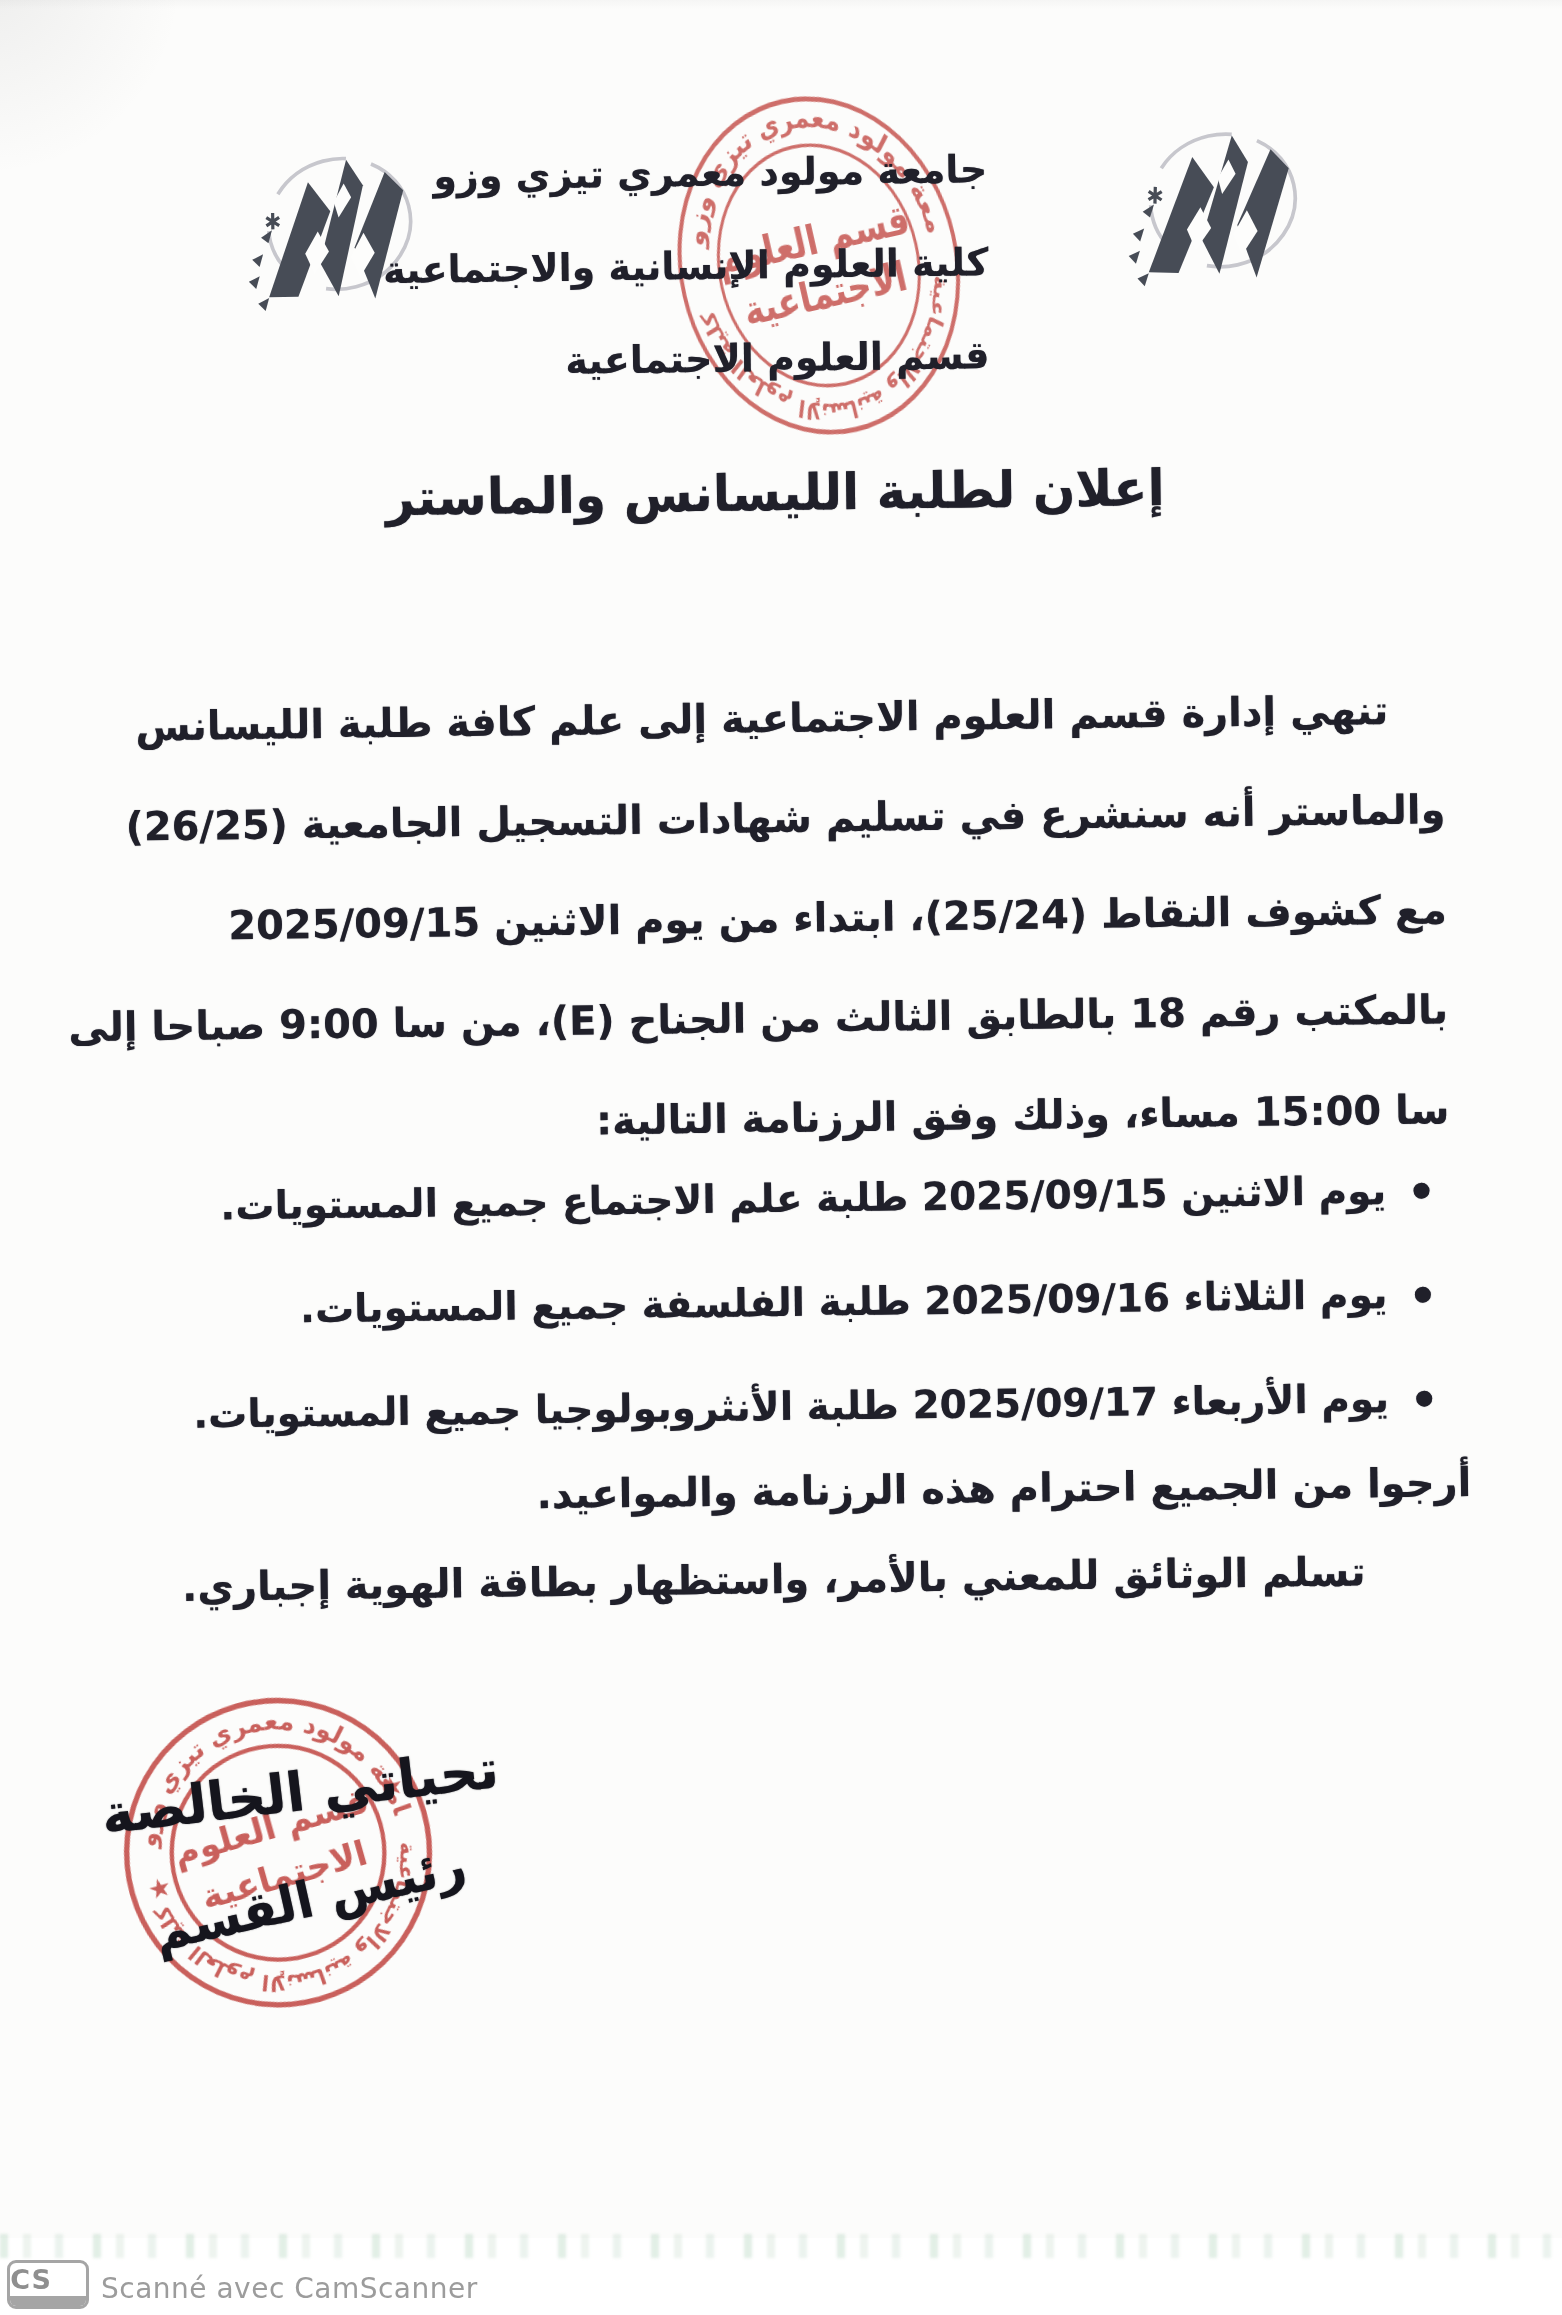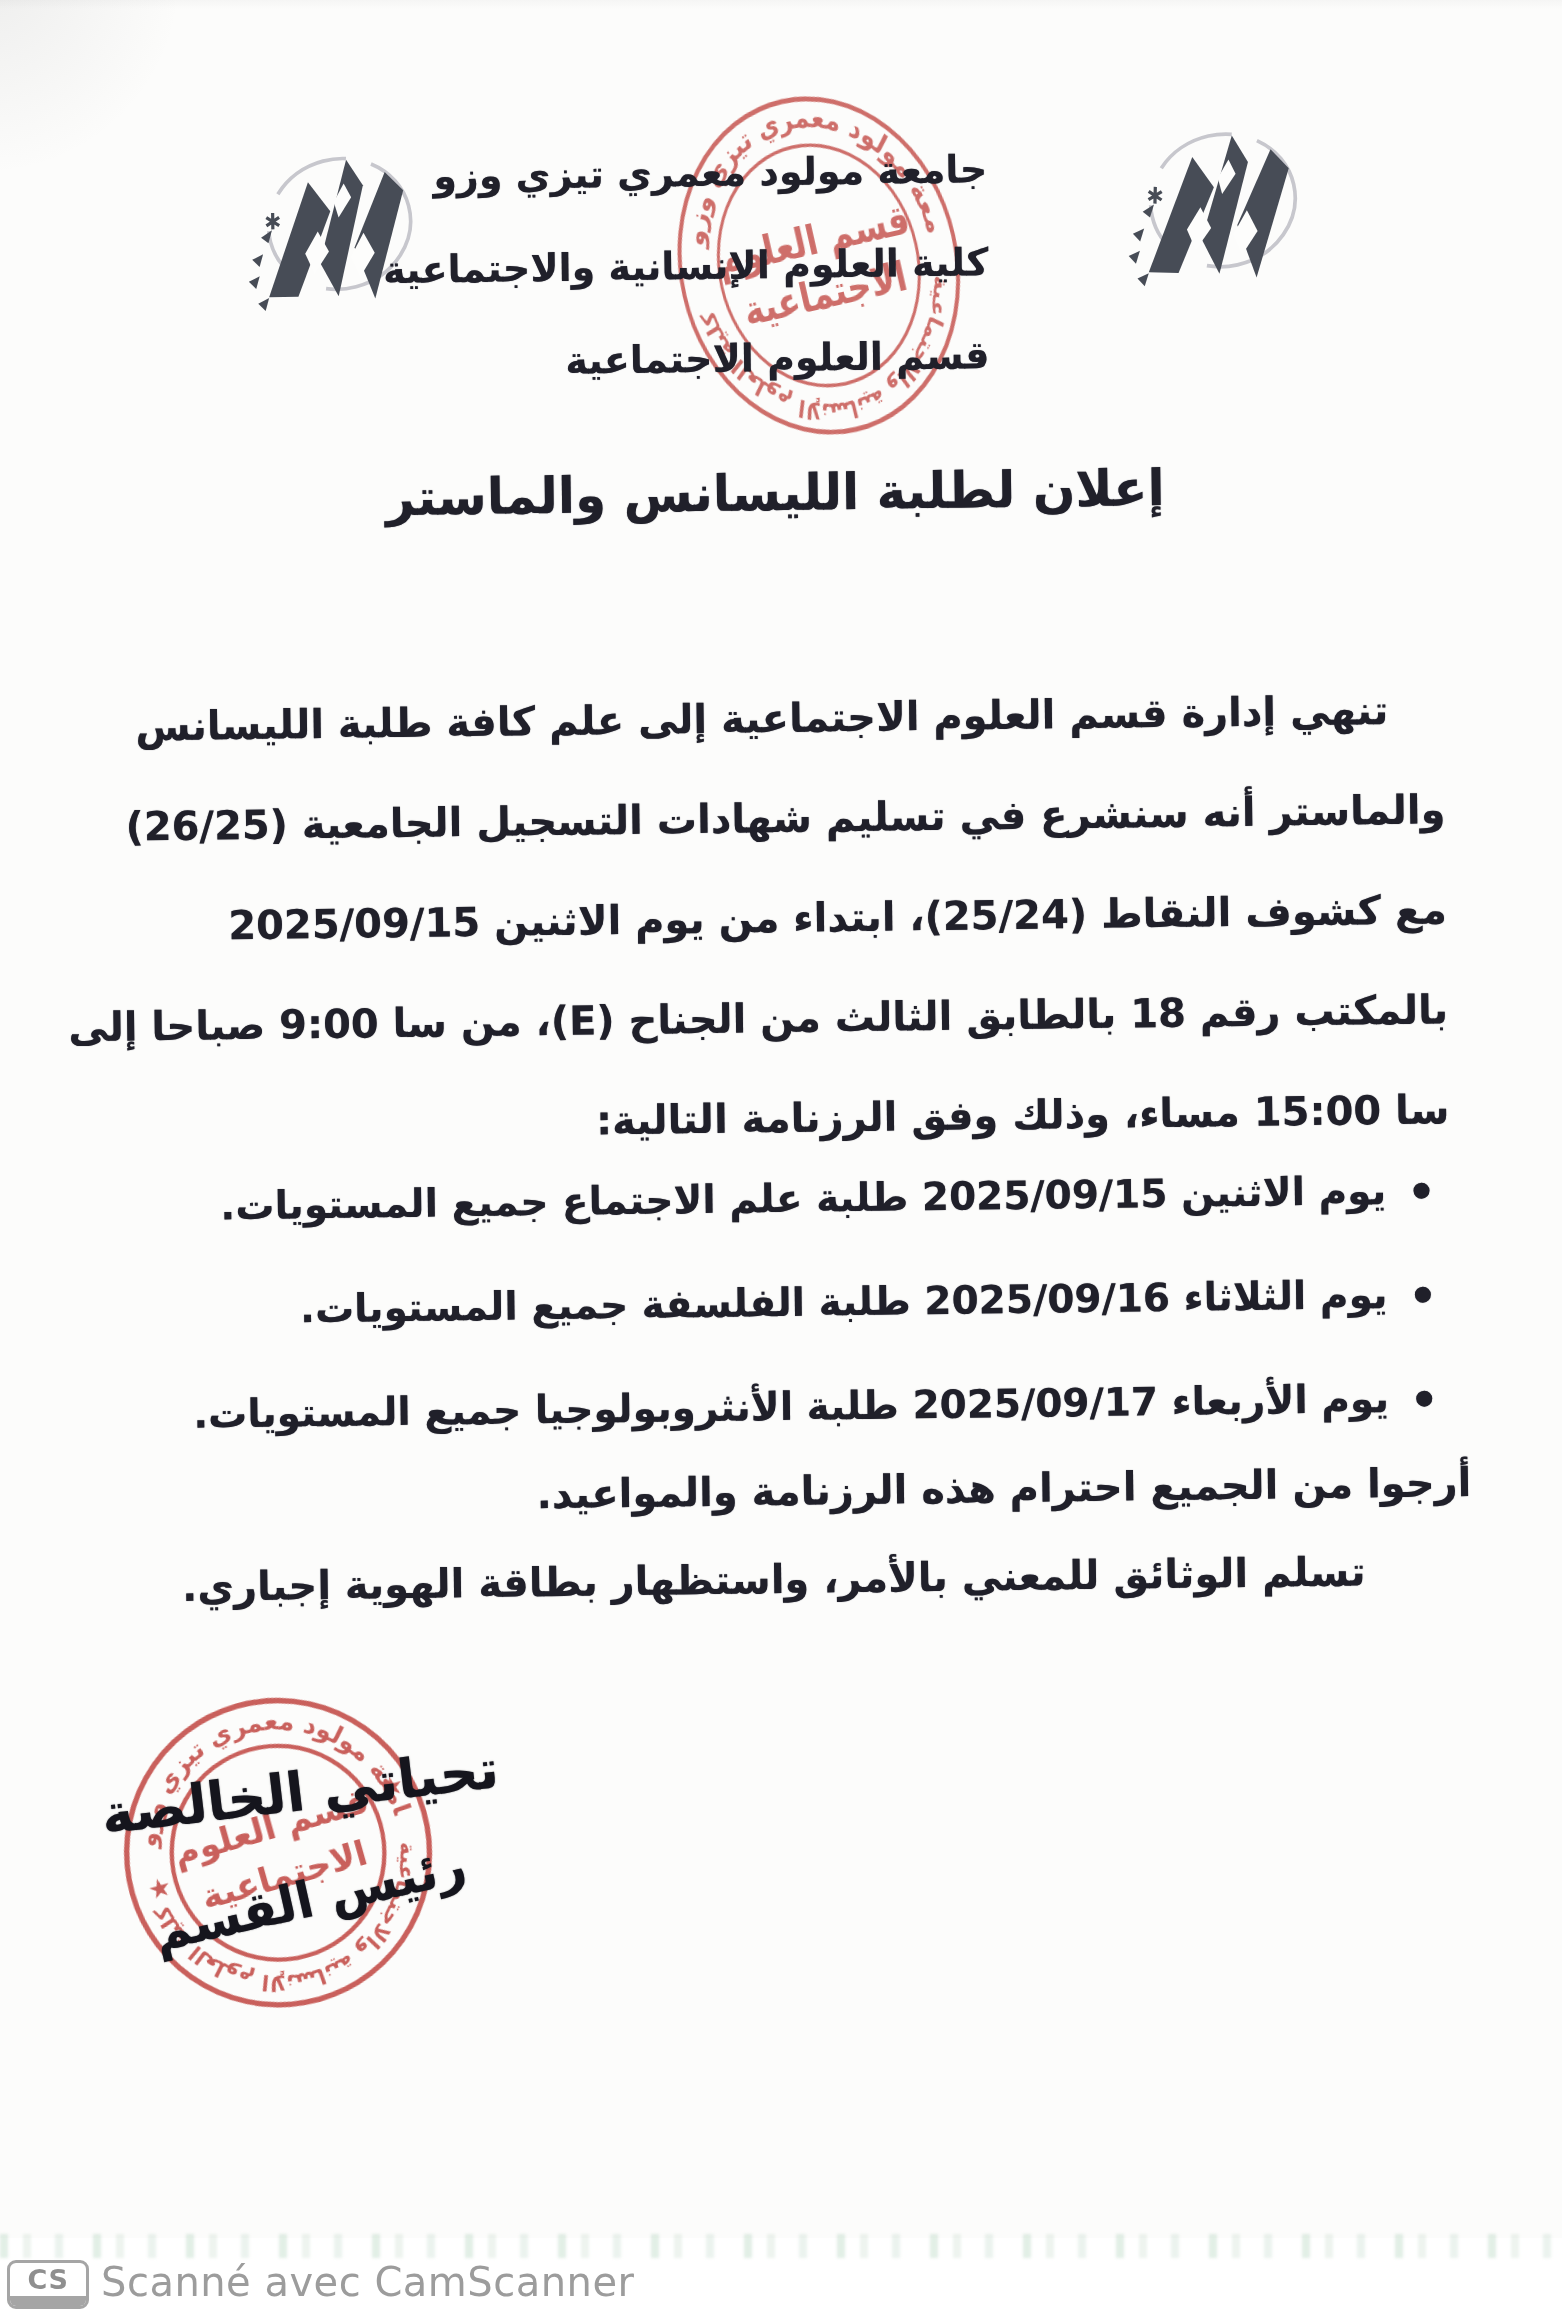--- a/index.html
+++ b/index.html
@@ -97,27 +97,27 @@
         rgba(140,185,160,.18) 55px 63px, transparent 63px 93px);
     filter:blur(1.8px);
   }
   .cs-badge{
     position:absolute;left:7.2px;bottom:7.2px;width:76px;height:43px;
     border:3.6px solid #a5a5a5;border-radius:9px;background:#fff;
     overflow:hidden;
   }
   .cs-badge .cs-letters{
     position:absolute;top:0px;left:0;width:100%;height:33px;
-    text-align:center;font-size:27px;font-weight:bold;color:#8f8f8f;
+    font-size:27px;font-weight:bold;color:#8f8f8f;
     line-height:33px;letter-spacing:0.9px;
   }
   .cs-badge .cs-bar{position:absolute;left:0;right:0;bottom:0;height:10px;background:#a5a5a5;}
   .cs-text{
     position:absolute;left:101px;bottom:11px;
-    font-size:40px;color:#9c9c9c;letter-spacing:0.5px;
+    font-size:28px;color:#9c9c9c;letter-spacing:0.5px;
   }
 </style>
 </head>
 <body>
 
 <svg width="0" height="0" style="position:absolute" aria-hidden="true">
   <defs>
     <symbol id="ummto-logo" viewBox="0 0 200 200">
       <ellipse cx="108" cy="86" rx="78" ry="71" fill="none" stroke="#c7c7cd" stroke-width="4" stroke-dasharray="150 34 62 42 88 28" transform="rotate(-14 108 86)"></ellipse>
       <g fill="#474c56">

